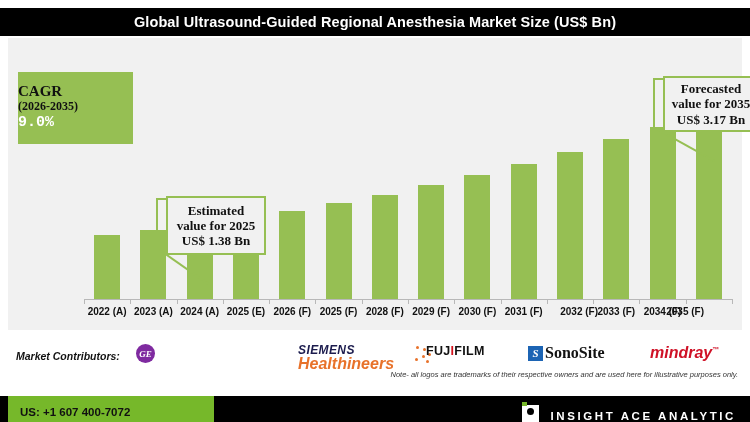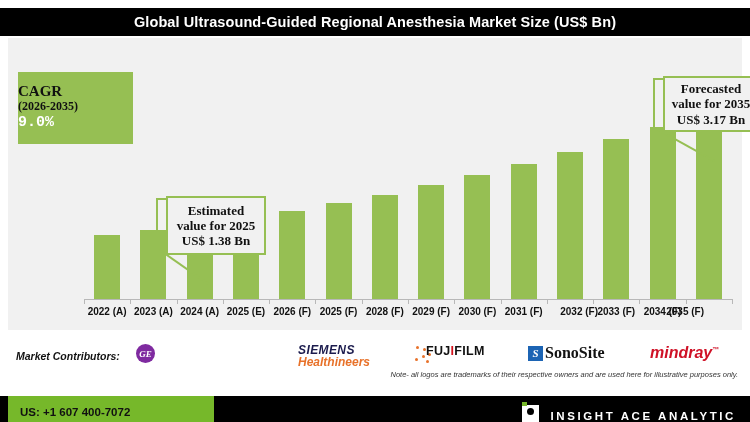--- a/index.html
+++ b/index.html
@@ -42,21 +42,21 @@
 
   
   .contrib{position:absolute;left:8px;top:324px;width:734px;height:56px;background:#ffffff;}
   .contrib-label{position:absolute;left:8px;top:18px;font-size:10.5px;font-weight:bold;font-style:italic;color:#111;}
   .logo{position:absolute;top:12px;display:flex;align-items:center;}
   .ge-mark{width:19px;height:19px;border-radius:50%;background:#7f2aa0;color:#fff;font-size:9px;font-style:italic;
            display:flex;align-items:center;justify-content:center;font-family:"Liberation Serif",serif;font-weight:bold;}
   .ge-text{margin-left:5px;color:#7f2aa0;font-size:13px;}
   .siemens{display:flex;flex-direction:column;line-height:1.0;font-style:italic;}
   .siemens-1{color:#1b1b4d;font-size:12px;font-weight:bold;letter-spacing:.4px;}
-  .siemens-2{color:#e8722a;font-size:12px;font-weight:bold;}
+  .siemens-2{color:#e8722a;font-size:16px;font-weight:bold;}
   .sie-dots{position:absolute;left:116px;top:2px;width:18px;height:18px;}
   .sie-dots i{position:absolute;width:3px;height:3px;border-radius:50%;background:#e8722a;display:block;}
   .fuji{font-size:12.5px;font-weight:bold;letter-spacing:.3px;color:#111;}
   .fuji em{color:#d4121c;font-style:normal;}
   .sono-mark{width:15px;height:15px;background:#1c64b4;color:#fff;font-size:11px;font-weight:bold;font-style:italic;
              display:flex;align-items:center;justify-content:center;font-family:"Liberation Serif",serif;}
   .sono-text{margin-left:2px;font-size:16px;font-weight:bold;color:#111;font-family:"Liberation Serif",serif;}
   .mindray{font-size:16px;font-weight:bold;color:#cf1126;font-style:italic;}
   .mindray sup{font-size:7px;vertical-align:super;}
   .note{position:absolute;right:4px;top:38px;font-size:7.5px;font-style:italic;color:#333;}

